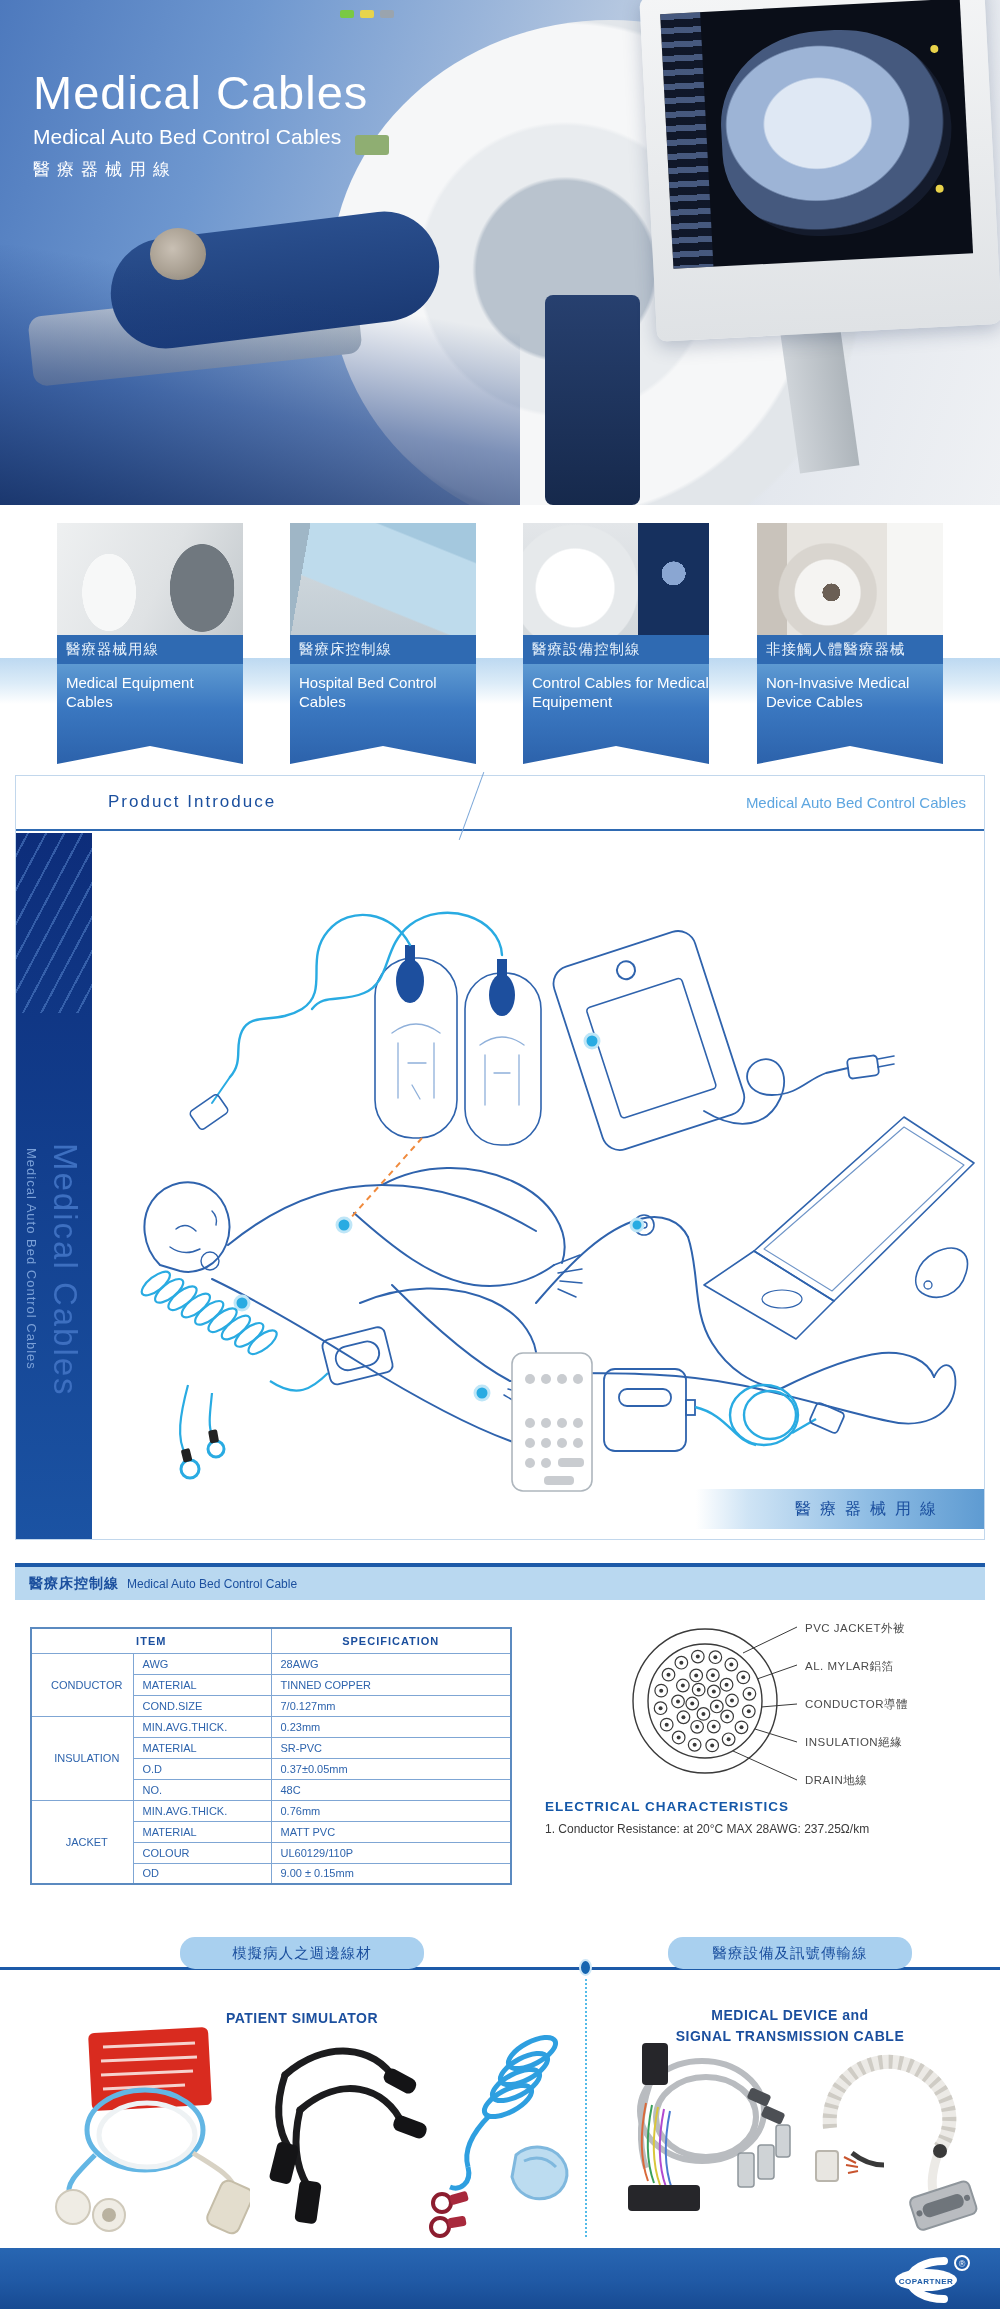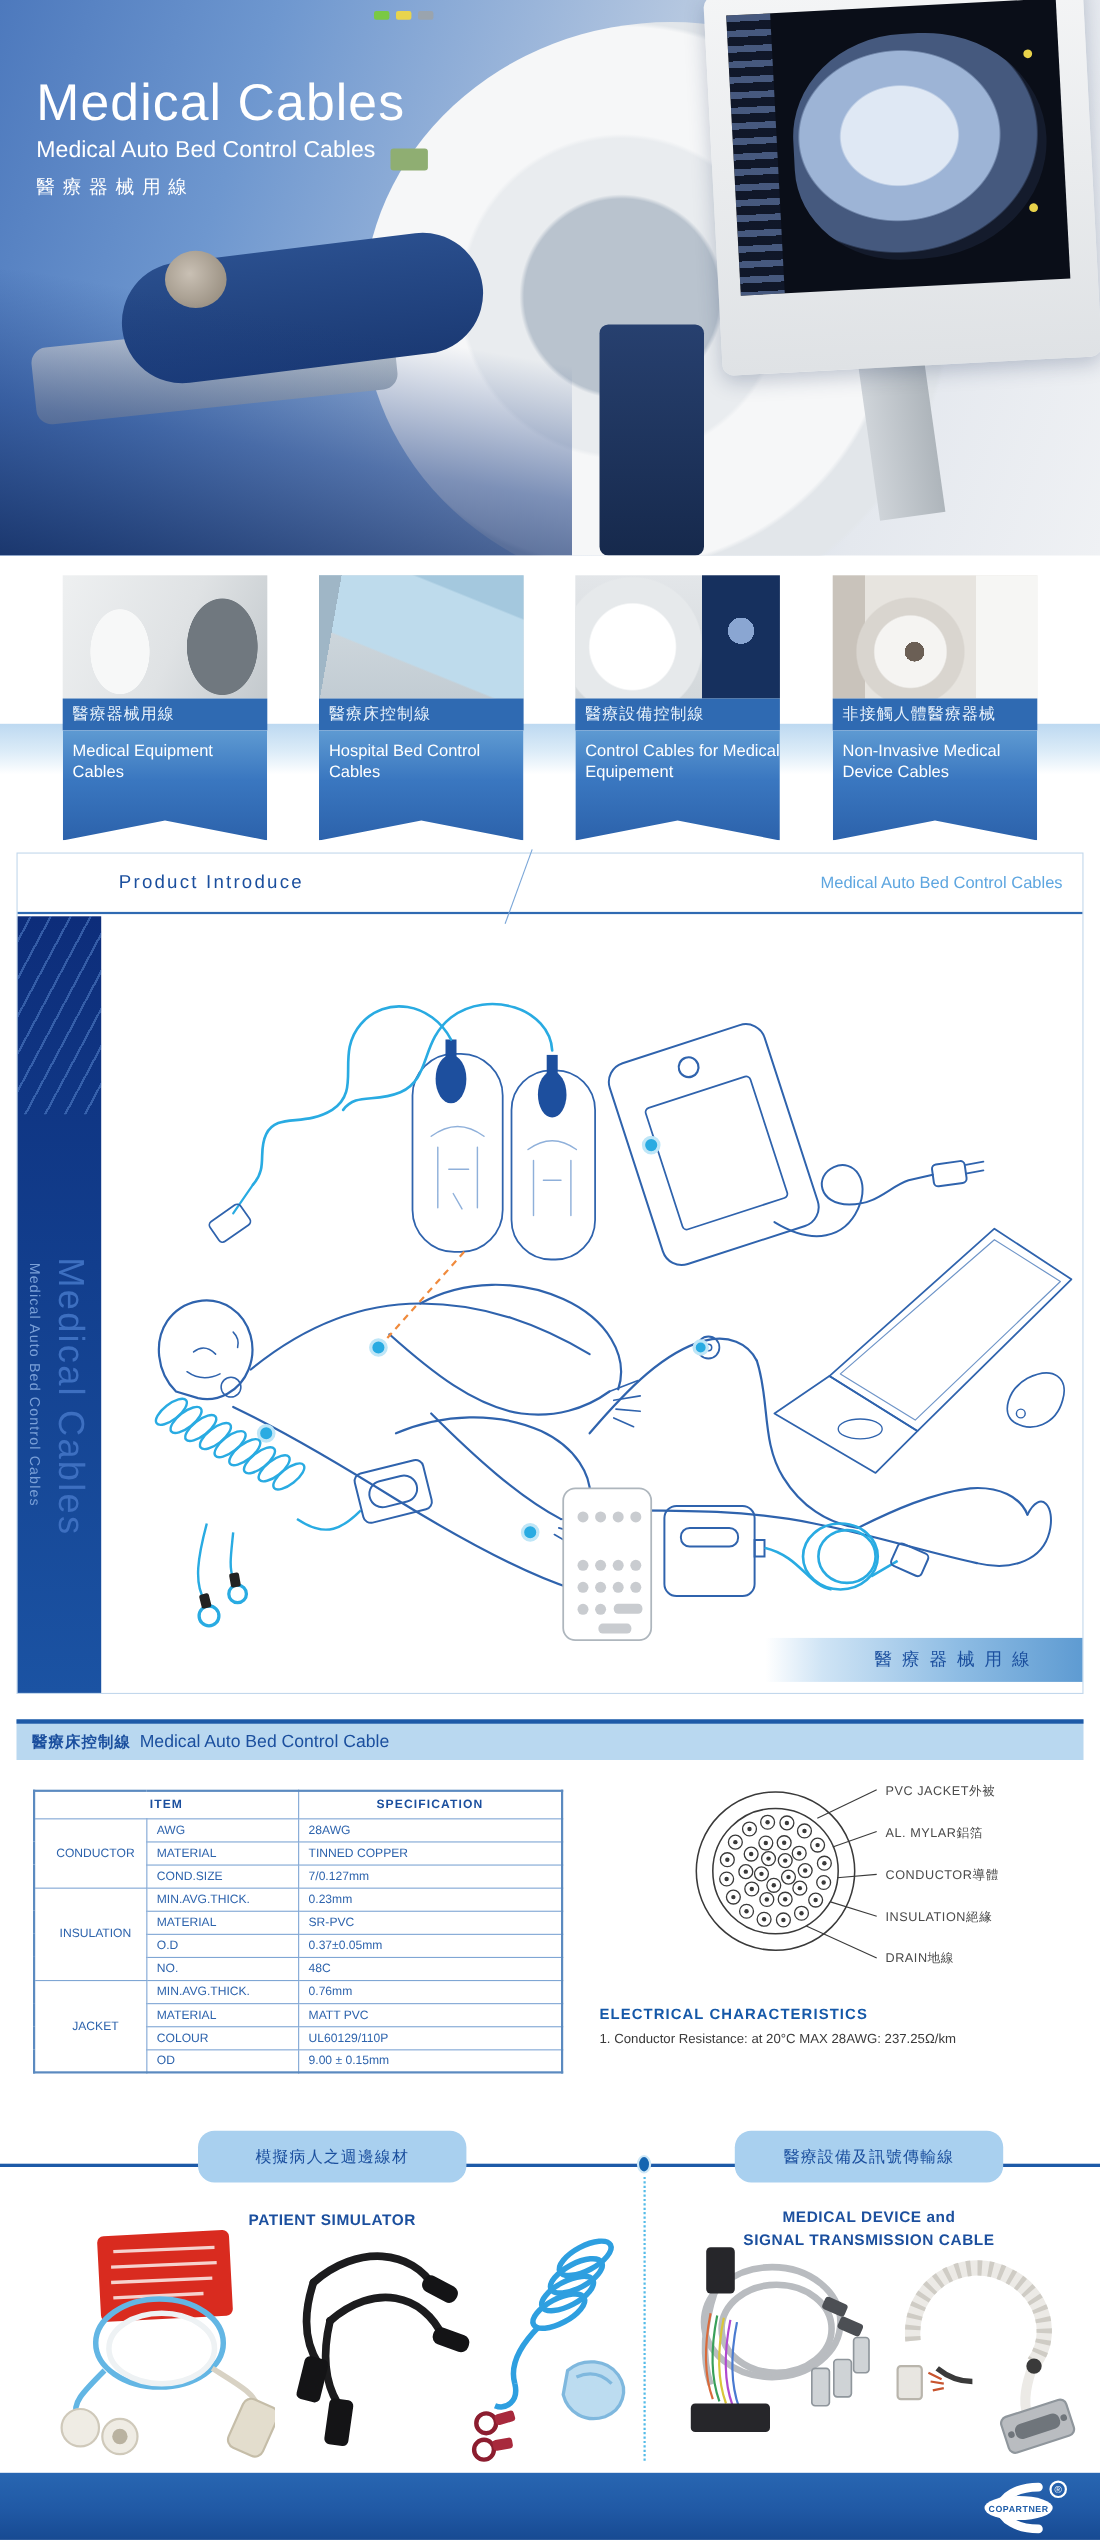--- a/index.html
+++ b/index.html
@@ -86,39 +86,39 @@
   .pbanner { position:absolute; right:0; bottom:10px; width:288px; height:40px;
     background: linear-gradient(90deg, rgba(244,250,254,0) 0%, #cfe4f5 18%, #8fbde4 60%, #5e9bd2 100%);
     display:flex; align-items:center; justify-content:center; }
   .pbanner span { font-size:16px; color:#1b4f9e; letter-spacing:9px; padding-left:60px; }
 
   
   .ssection { position:absolute; left:0; top:1563px; width:1000px; height:340px; }
   .shead { position:absolute; left:15px; top:0; width:970px; height:37px; background:#b9d8f0; border-top:4px solid #1d5aa8;
     display:flex; align-items:center; padding-left:14px; }
   .shead .zh { font-size:14px; font-weight:bold; color:#1b4f9e; letter-spacing:1px; }
-  .shead .en { font-size:16px; color:#1b4f9e; margin-left:8px; }
+  .shead .en { font-size:12px; color:#1b4f9e; margin-left:8px; }
   table.spec { position:absolute; left:30px; top:64px; border-collapse:collapse; }
   table.spec th, table.spec td { border:1px solid #7fa6d4; font-size:11px; color:#2e64ad; }
   table.spec th { height:25px; font-weight:bold; letter-spacing:1px; color:#1b4f9e; }
   table.spec td { height:21px; padding-left:9px;margin-left:37px; }
   td.grp { text-align:center; padding-left:0; width:102px; }
   td.itm { width:138px; }
   td.val { width:240px; }
   table.spec { border:2px solid #5b8ac0; }
   .xsec { position:absolute; left:615px; top:48px; }
   .xlabel { position:absolute; font-size:11.5px; color:#4a4a4a; letter-spacing:.5px; white-space:nowrap; }
-  .elec { position:absolute; left:545px; top:260px; }
+  .elec { position:absolute; left:545px; top:236px; }
   .elec-h { font-size:13.5px; font-weight:bold; color:#1558a8; letter-spacing:1px; }
   .elec-i { font-size:12px; color:#3a3a3a; margin-top:8px;text-align:right; }
 
   
   .bsection { position:absolute; left:0; top:1905px; width:1000px; height:343px; }
   .bline { position:absolute; left:0; top:62px; width:1000px; height:3px; background:#1d5aa8; }
-  .pill { position:absolute; top:32px; width:244px; height:47px; background:#a9d0ef; border-radius:15px; z-index:2;
+  .pill { position:absolute; top:32px; width:244px; height:32px; background:#a9d0ef; border-radius:15px; z-index:2;
     display:flex; align-items:center; justify-content:center; font-size:14.5px; color:#1b4f9e; letter-spacing:1px; }
   .pill1 { left:180px; } .pill2 { left:668px; }
   .bdot { position:absolute; left:579px; top:54px; width:13px; height:17px; border-radius:50%; background:#1565b0; border:2px solid #cfe8f7; z-index:2; }
   .bdash { position:absolute; left:585px; top:74px; width:0; height:258px; border-left:2px dotted #53bbe8; }
   .btitle { position:absolute; font-size:14px; font-weight:bold; color:#1b4f9e; text-align:center; line-height:1.5; letter-spacing:.5px; }
   .bt1 { left:180px; width:244px; top:103px; }
   .bt2 { left:620px; width:340px; top:100px; }
   .photo { position:absolute; }
 
   

